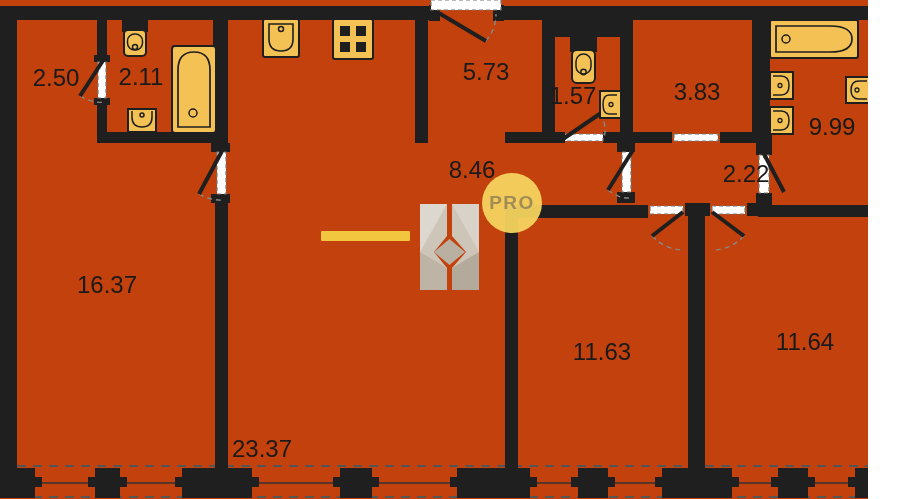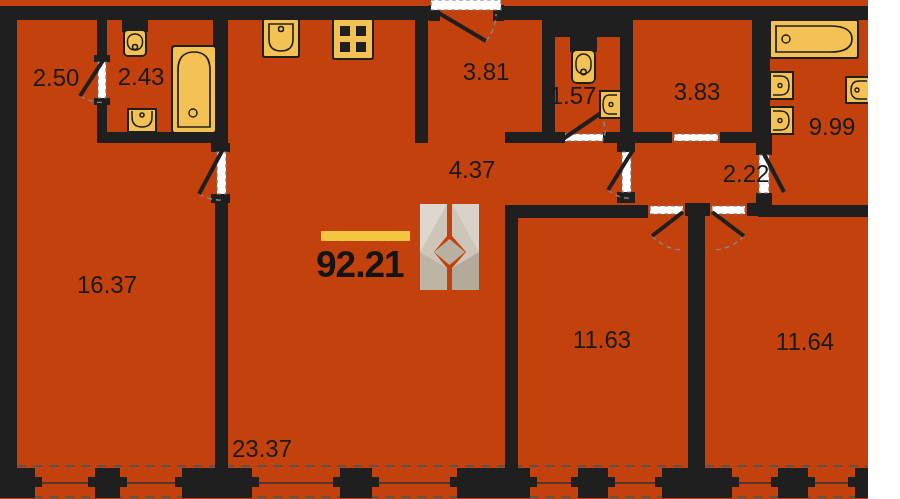--- a/index.html
+++ b/index.html
@@ -220,29 +220,31 @@
       <polygon points="420,204 447,204 420,252" fill="#ddd8cf"></polygon>
       <polygon points="420,252 447,268 447,290 420,290" fill="#bdb4a6"></polygon>
       <polygon points="452,204 479,204 479,290 452,290 452,268 466,252 452,236" fill="#cdc5b8"></polygon>
       <polygon points="452,204 479,204 479,252" fill="#d8d2c8"></polygon>
       <polygon points="479,252 452,268 452,290 479,290" fill="#b3aa9b"></polygon>
       <polygon points="434,252 449.5,239 465,252 449.5,265" fill="#b9b0a2"></polygon>
     </g>
   </svg>
 
   <div class="lbl" style="left:56px;  top:78px;">2.50</div>
-  <div class="lbl" style="left:141px; top:77px;">2.43</div>
-  <div class="lbl" style="left:486px; top:72px;">3.81</div>
+  <div class="lbl" style="left:141px; top:77px;">2.11</div>
+  <div class="lbl" style="left:486px; top:72px;">5.73</div>
   <div class="lbl" style="left:573px; top:96px;">1.57</div>
   <div class="lbl" style="left:697px; top:92px;">3.83</div>
   <div class="lbl" style="left:832px; top:127px;">9.99</div>
-  <div class="lbl" style="left:472px; top:170px;">4.37</div>
+  <div class="lbl" style="left:472px; top:170px;">8.46</div>
   <div class="lbl" style="left:698px; top:174px;margin-left:48px;">2.22</div>
   <div class="lbl" style="left:107px; top:285px;">16.37</div>
-  <div class="lbl" style="left:602px; top:340px;text-align:right;">11.63</div>
+  <div class="lbl" style="left:602px; top:352px;text-align:right;">11.63</div>
   <div class="lbl" style="left:805px; top:342px;">11.64</div>
   <div class="lbl" style="left:262px; top:449px;">23.37</div>
 
   <div class="accent-bar"></div>
-  <div class="total">92.21</div>
-
+
+  <div class="badge">
+    <span>PRO</span>
+  </div>
 
 </div>
 
 </body></html>

